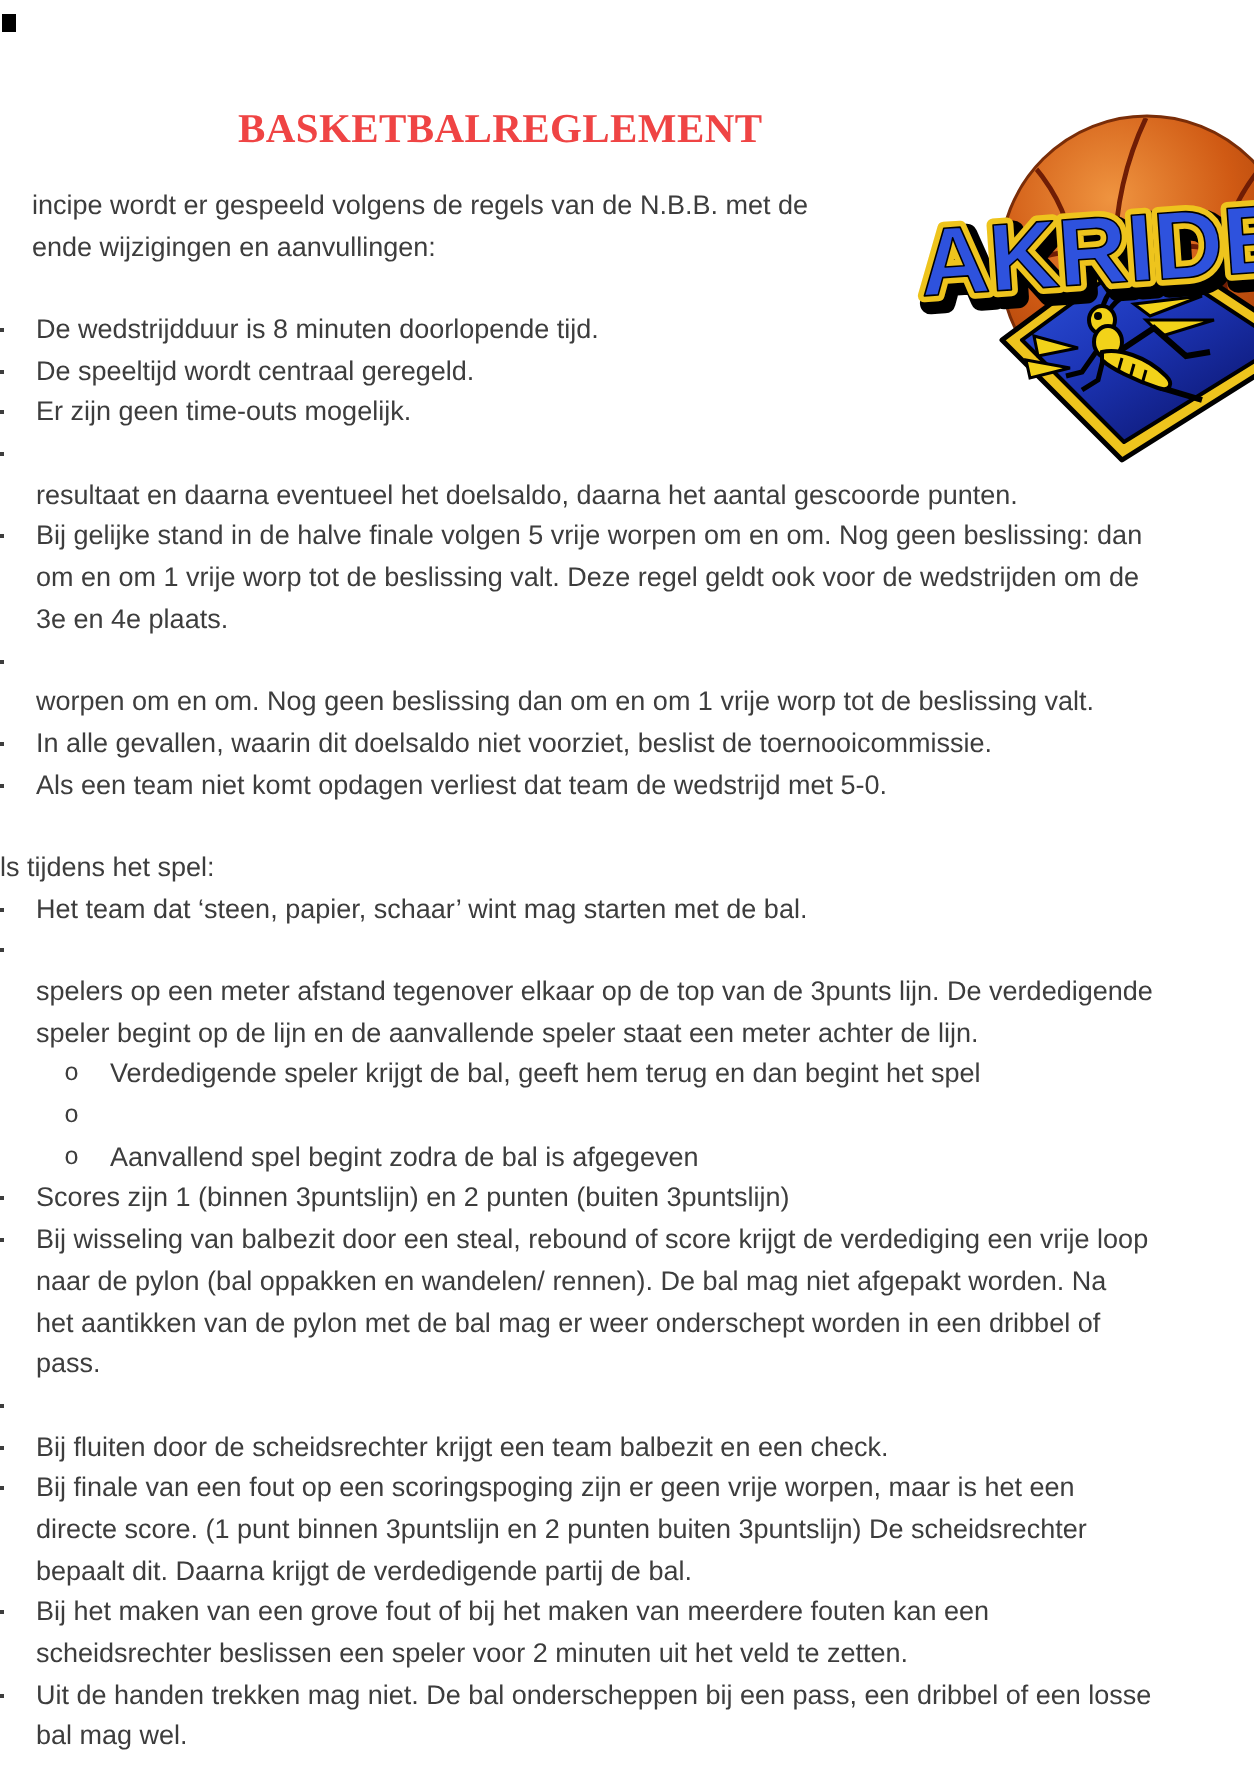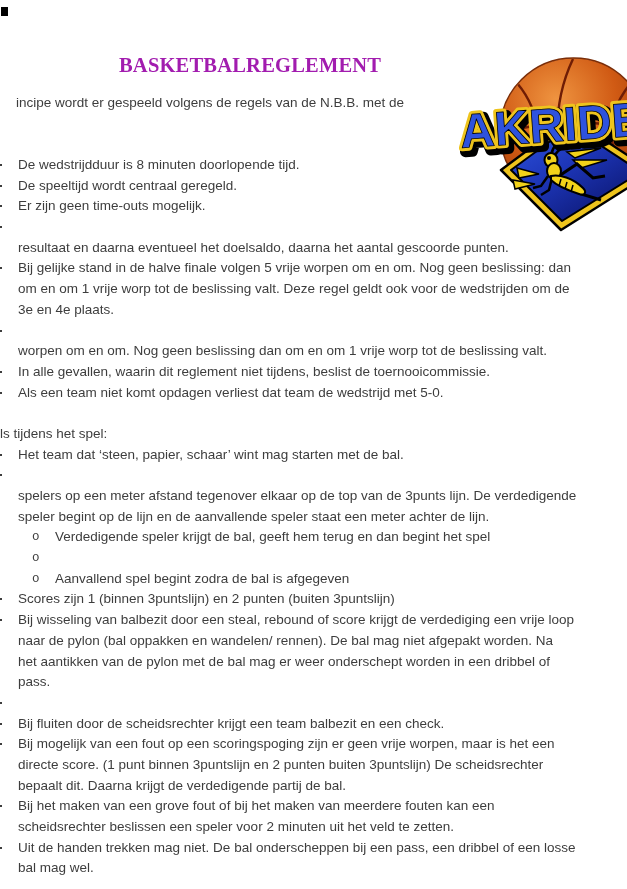--- a/index.html
+++ b/index.html
@@ -4,21 +4,21 @@
 <style>
   html,body{margin:0;padding:0;}
   body{
     width:627px;height:889px;overflow:hidden;position:relative;background:#ffffff;
     font-family:"Liberation Sans",sans-serif;color:#3d3d3d;
   }
   .corner-mark{position:absolute;left:1px;top:7px;width:7px;height:9px;background:#000;}
   .title{
     position:absolute;left:119px;top:54px;
     font-family:"Liberation Serif",serif;font-weight:700;font-size:20.5px;
-    color:#a21caf;letter-spacing:0.2px;white-space:nowrap;
+    color:#ef4444;letter-spacing:0.2px;white-space:nowrap;
   }
   .intro{position:absolute;left:16px;top:93px;font-size:13.5px;line-height:20.7px;white-space:nowrap;}
   #doc-lines{position:absolute;left:0;top:155px;width:720px;font-size:13.5px;line-height:20.7px;white-space:nowrap;}
   .line{position:relative;height:20.7px;}
   .line.bullet,.line.cont{padding-left:18px;}
   .line.sub{padding-left:55px;}
   .line.plain{padding-left:0;}
   .marker-dash{position:absolute;left:-5px;top:9px;width:7px;height:2px;background:#3d3d3d;}
   .marker-o{position:absolute;left:32px;top:0;font-family:"Liberation Mono",monospace;font-size:12.5px;}
   .logo{position:absolute;left:455px;top:48px;width:235px;height:205px;}
@@ -34,52 +34,53 @@
 <body>
 
 <div class="page">
 
   <div class="corner-mark"></div>
 
   <div class="title">BASKETBALREGLEMENT</div>
 
   <div class="intro">
     <div>incipe wordt er gespeeld volgens de regels van de N.B.B. met de</div>
+    <div>ende wijzigingen en aanvullingen:</div>
   </div>
 
   <div id="doc-lines">
       <div class="line bullet"><span class="marker-dash"></span><span class="txt">De wedstrijdduur is 8 minuten doorlopende tijd.</span></div>
       <div class="line bullet"><span class="marker-dash"></span><span class="txt">De speeltijd wordt centraal geregeld.</span></div>
       <div class="line bullet"><span class="marker-dash"></span><span class="txt">Er zijn geen time-outs mogelijk.</span></div>
       <div class="line bullet"><span class="marker-dash"></span></div>
       <div class="line cont"><span class="txt">resultaat en daarna eventueel het doelsaldo, daarna het aantal gescoorde punten.</span></div>
       <div class="line bullet"><span class="marker-dash"></span><span class="txt">Bij gelijke stand in de halve finale volgen 5 vrije worpen om en om. Nog geen beslissing: dan</span></div>
       <div class="line cont"><span class="txt">om en om 1 vrije worp tot de beslissing valt. Deze regel geldt ook voor de wedstrijden om de</span></div>
       <div class="line cont"><span class="txt">3e en 4e plaats.</span></div>
       <div class="line bullet"><span class="marker-dash"></span></div>
       <div class="line cont"><span class="txt">worpen om en om. Nog geen beslissing dan om en om 1 vrije worp tot de beslissing valt.</span></div>
-      <div class="line bullet"><span class="marker-dash"></span><span class="txt">In alle gevallen, waarin dit reglement niet tijdens, beslist de toernooicommissie.</span></div>
+      <div class="line bullet"><span class="marker-dash"></span><span class="txt">In alle gevallen, waarin dit doelsaldo niet voorziet, beslist de toernooicommissie.</span></div>
       <div class="line bullet"><span class="marker-dash"></span><span class="txt">Als een team niet komt opdagen verliest dat team de wedstrijd met 5-0.</span></div>
       <div class="line blank"></div>
       <div class="line plain"><span class="txt">ls tijdens het spel:</span></div>
       <div class="line bullet"><span class="marker-dash"></span><span class="txt">Het team dat ‘steen, papier, schaar’ wint mag starten met de bal.</span></div>
       <div class="line bullet"><span class="marker-dash"></span></div>
       <div class="line cont"><span class="txt">spelers op een meter afstand tegenover elkaar op de top van de 3punts lijn. De verdedigende</span></div>
       <div class="line cont"><span class="txt">speler begint op de lijn en de aanvallende speler staat een meter achter de lijn.</span></div>
       <div class="line sub"><span class="marker-o">o</span><span class="txt">Verdedigende speler krijgt de bal, geeft hem terug en dan begint het spel</span></div>
       <div class="line sub"><span class="marker-o">o</span></div>
       <div class="line sub"><span class="marker-o">o</span><span class="txt">Aanvallend spel begint zodra de bal is afgegeven</span></div>
       <div class="line bullet"><span class="marker-dash"></span><span class="txt">Scores zijn 1 (binnen 3puntslijn) en 2 punten (buiten 3puntslijn)</span></div>
       <div class="line bullet"><span class="marker-dash"></span><span class="txt">Bij wisseling van balbezit door een steal, rebound of score krijgt de verdediging een vrije loop</span></div>
       <div class="line cont"><span class="txt">naar de pylon (bal oppakken en wandelen/ rennen). De bal mag niet afgepakt worden. Na</span></div>
       <div class="line cont"><span class="txt">het aantikken van de pylon met de bal mag er weer onderschept worden in een dribbel of</span></div>
       <div class="line cont"><span class="txt">pass.</span></div>
       <div class="line bullet"><span class="marker-dash"></span></div>
       <div class="line bullet"><span class="marker-dash"></span><span class="txt">Bij fluiten door de scheidsrechter krijgt een team balbezit en een check.</span></div>
-      <div class="line bullet"><span class="marker-dash"></span><span class="txt">Bij mogelijk van een fout op een scoringspoging zijn er geen vrije worpen, maar is het een</span></div>
+      <div class="line bullet"><span class="marker-dash"></span><span class="txt">Bij finale van een fout op een scoringspoging zijn er geen vrije worpen, maar is het een</span></div>
       <div class="line cont"><span class="txt">directe score. (1 punt binnen 3puntslijn en 2 punten buiten 3puntslijn) De scheidsrechter</span></div>
       <div class="line cont"><span class="txt">bepaalt dit. Daarna krijgt de verdedigende partij de bal.</span></div>
       <div class="line bullet"><span class="marker-dash"></span><span class="txt">Bij het maken van een grove fout of bij het maken van meerdere fouten kan een</span></div>
       <div class="line cont"><span class="txt">scheidsrechter beslissen een speler voor 2 minuten uit het veld te zetten.</span></div>
       <div class="line bullet"><span class="marker-dash"></span><span class="txt">Uit de handen trekken mag niet. De bal onderscheppen bij een pass, een dribbel of een losse</span></div>
       <div class="line cont"><span class="txt">bal mag wel.</span></div>
     </div>
 
   <div class="logo">
     <svg width="235" height="205" viewBox="0 0 235 205">

